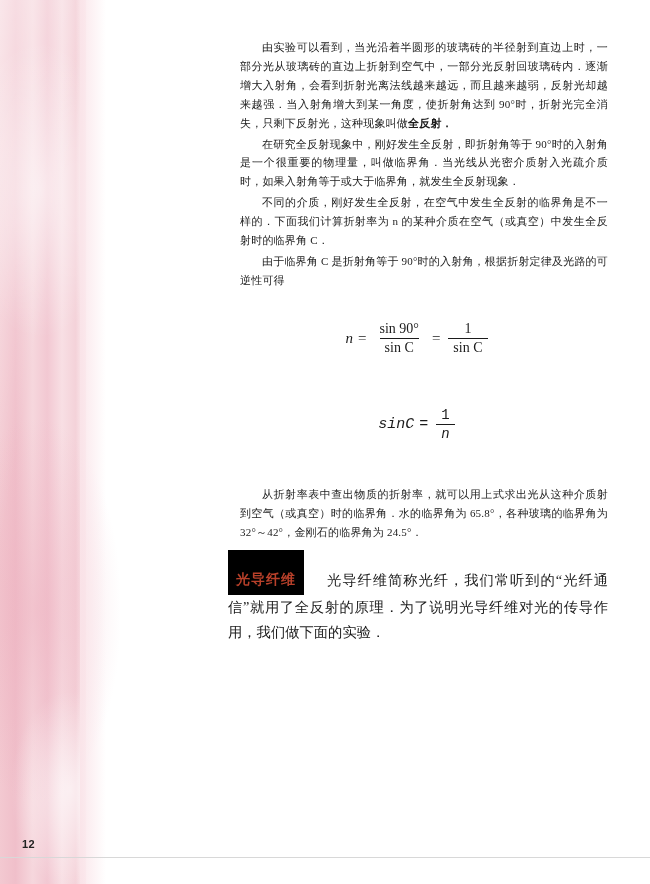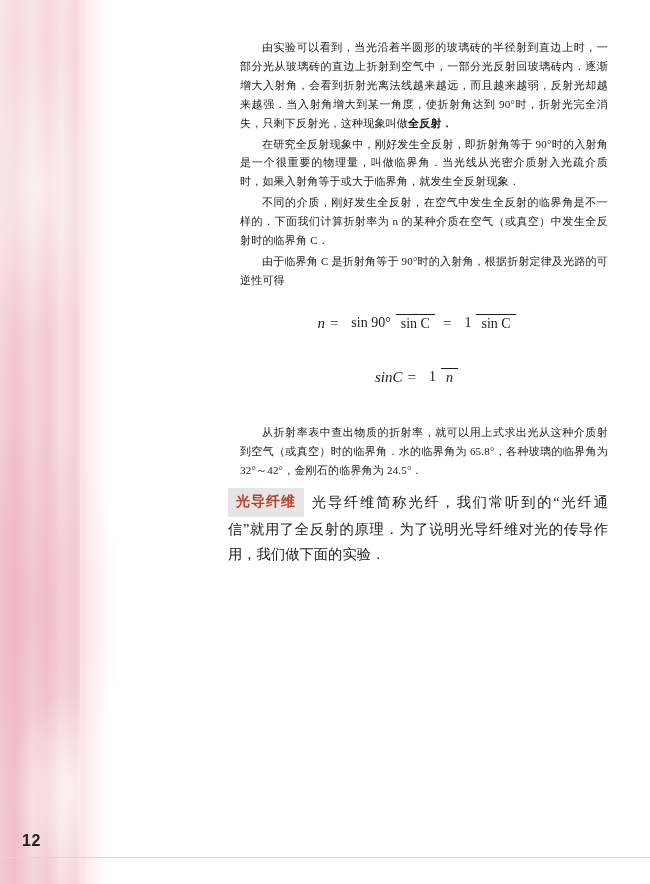--- a/index.html
+++ b/index.html
@@ -67,21 +67,21 @@
     height: 1px;
     background: #d8d8d8;
   }
 
   
   .page-number {
     position: absolute;
     left: 22px;
     bottom: 34px;
     font-family: "Liberation Sans", sans-serif;
-    font-size: 16px;
+    font-size: 11px;
     font-weight: bold;
     color: #222;
     letter-spacing: 0.5px;
   }
 
   
   .content {
     position: absolute;
     left: 228px;
     top: 38px;
@@ -109,53 +109,53 @@
   .fml {
     display: inline-flex;
     align-items: center;
     justify-content: center;
     font-size: 15px;
     gap: 5px;
   }
   .fml .var { font-style: italic; }
   .frac {
     display: inline-flex;
-    flex-direction: row;
+    flex-direction: column;
     align-items: center;
     vertical-align: middle;
-    margin: 10px 3px;
+    margin: 17px 3px;
   }
   .frac .num {
     padding: 0 5px 1px 5px;
     font-size: 14px;
     line-height: 1.15;
   }
   .frac .den {
     padding: 1px 5px 0 5px;
     border-top: 1px solid #1b1b1b;
     font-size: 14px;
     line-height: 1.2;
   }
-  .formula-block.second { margin: 16px 0 10px 0; }
+  .formula-block.second { margin: 16px 0 10px 0; font-family: Liberation Mono, monospace; }
   .spacer-after-formula { height: 16px; }
 
   
   .term-line {
     margin: 8px 0 0 0;
     font-size: 14.3px;
     line-height: 1.72;
     text-align: justify;
   }
   .term-box {
     display: inline-block;
-    background: #e5e5e5;
+    background: #000000;
     color: #b8402a;
     font-weight: bold;
-    padding: 2px 8px 3px 8px;
-    margin-right: 6px;
+    padding: 18px 8px 3px 8px;
+    margin-right: 22px;
     font-size: 14px;
     letter-spacing: 1px;
     vertical-align: 1px;
   }
 </style>
 </head>
 <body>
 
 <div class="page-edge">
   <div class="blob1"></div>

